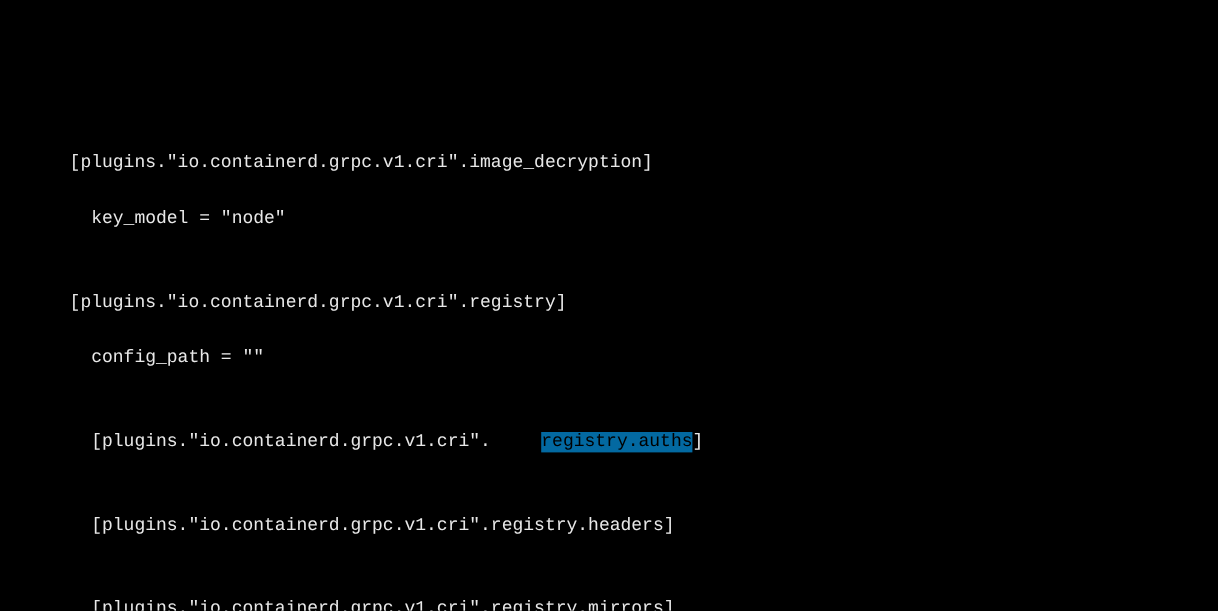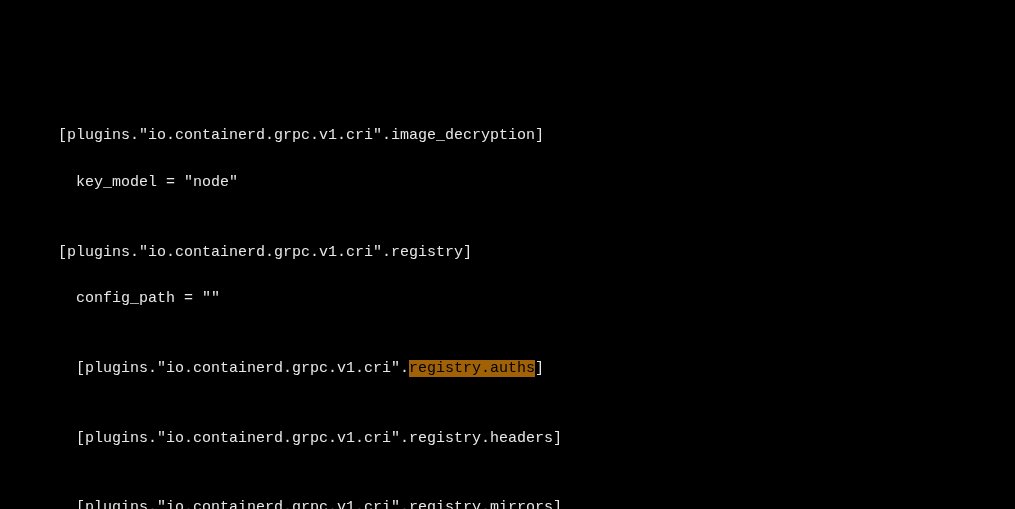--- a/index.html
+++ b/index.html
@@ -16,22 +16,23 @@
       padding: 8px 0 0 0;
       width: 1015px;
       height: 509px;
       overflow: hidden;
       white-space: pre;
     }
     .term {
       padding-left: 40px;
     }
     .hl {
-      background-color: #a16207;
+      background-color: #0369a1;
       color: #000000;
+      margin-left: 42px;
     }
     .line {
       display: block;
     }
   </style>
 </head>
 <body>
 
 
 

